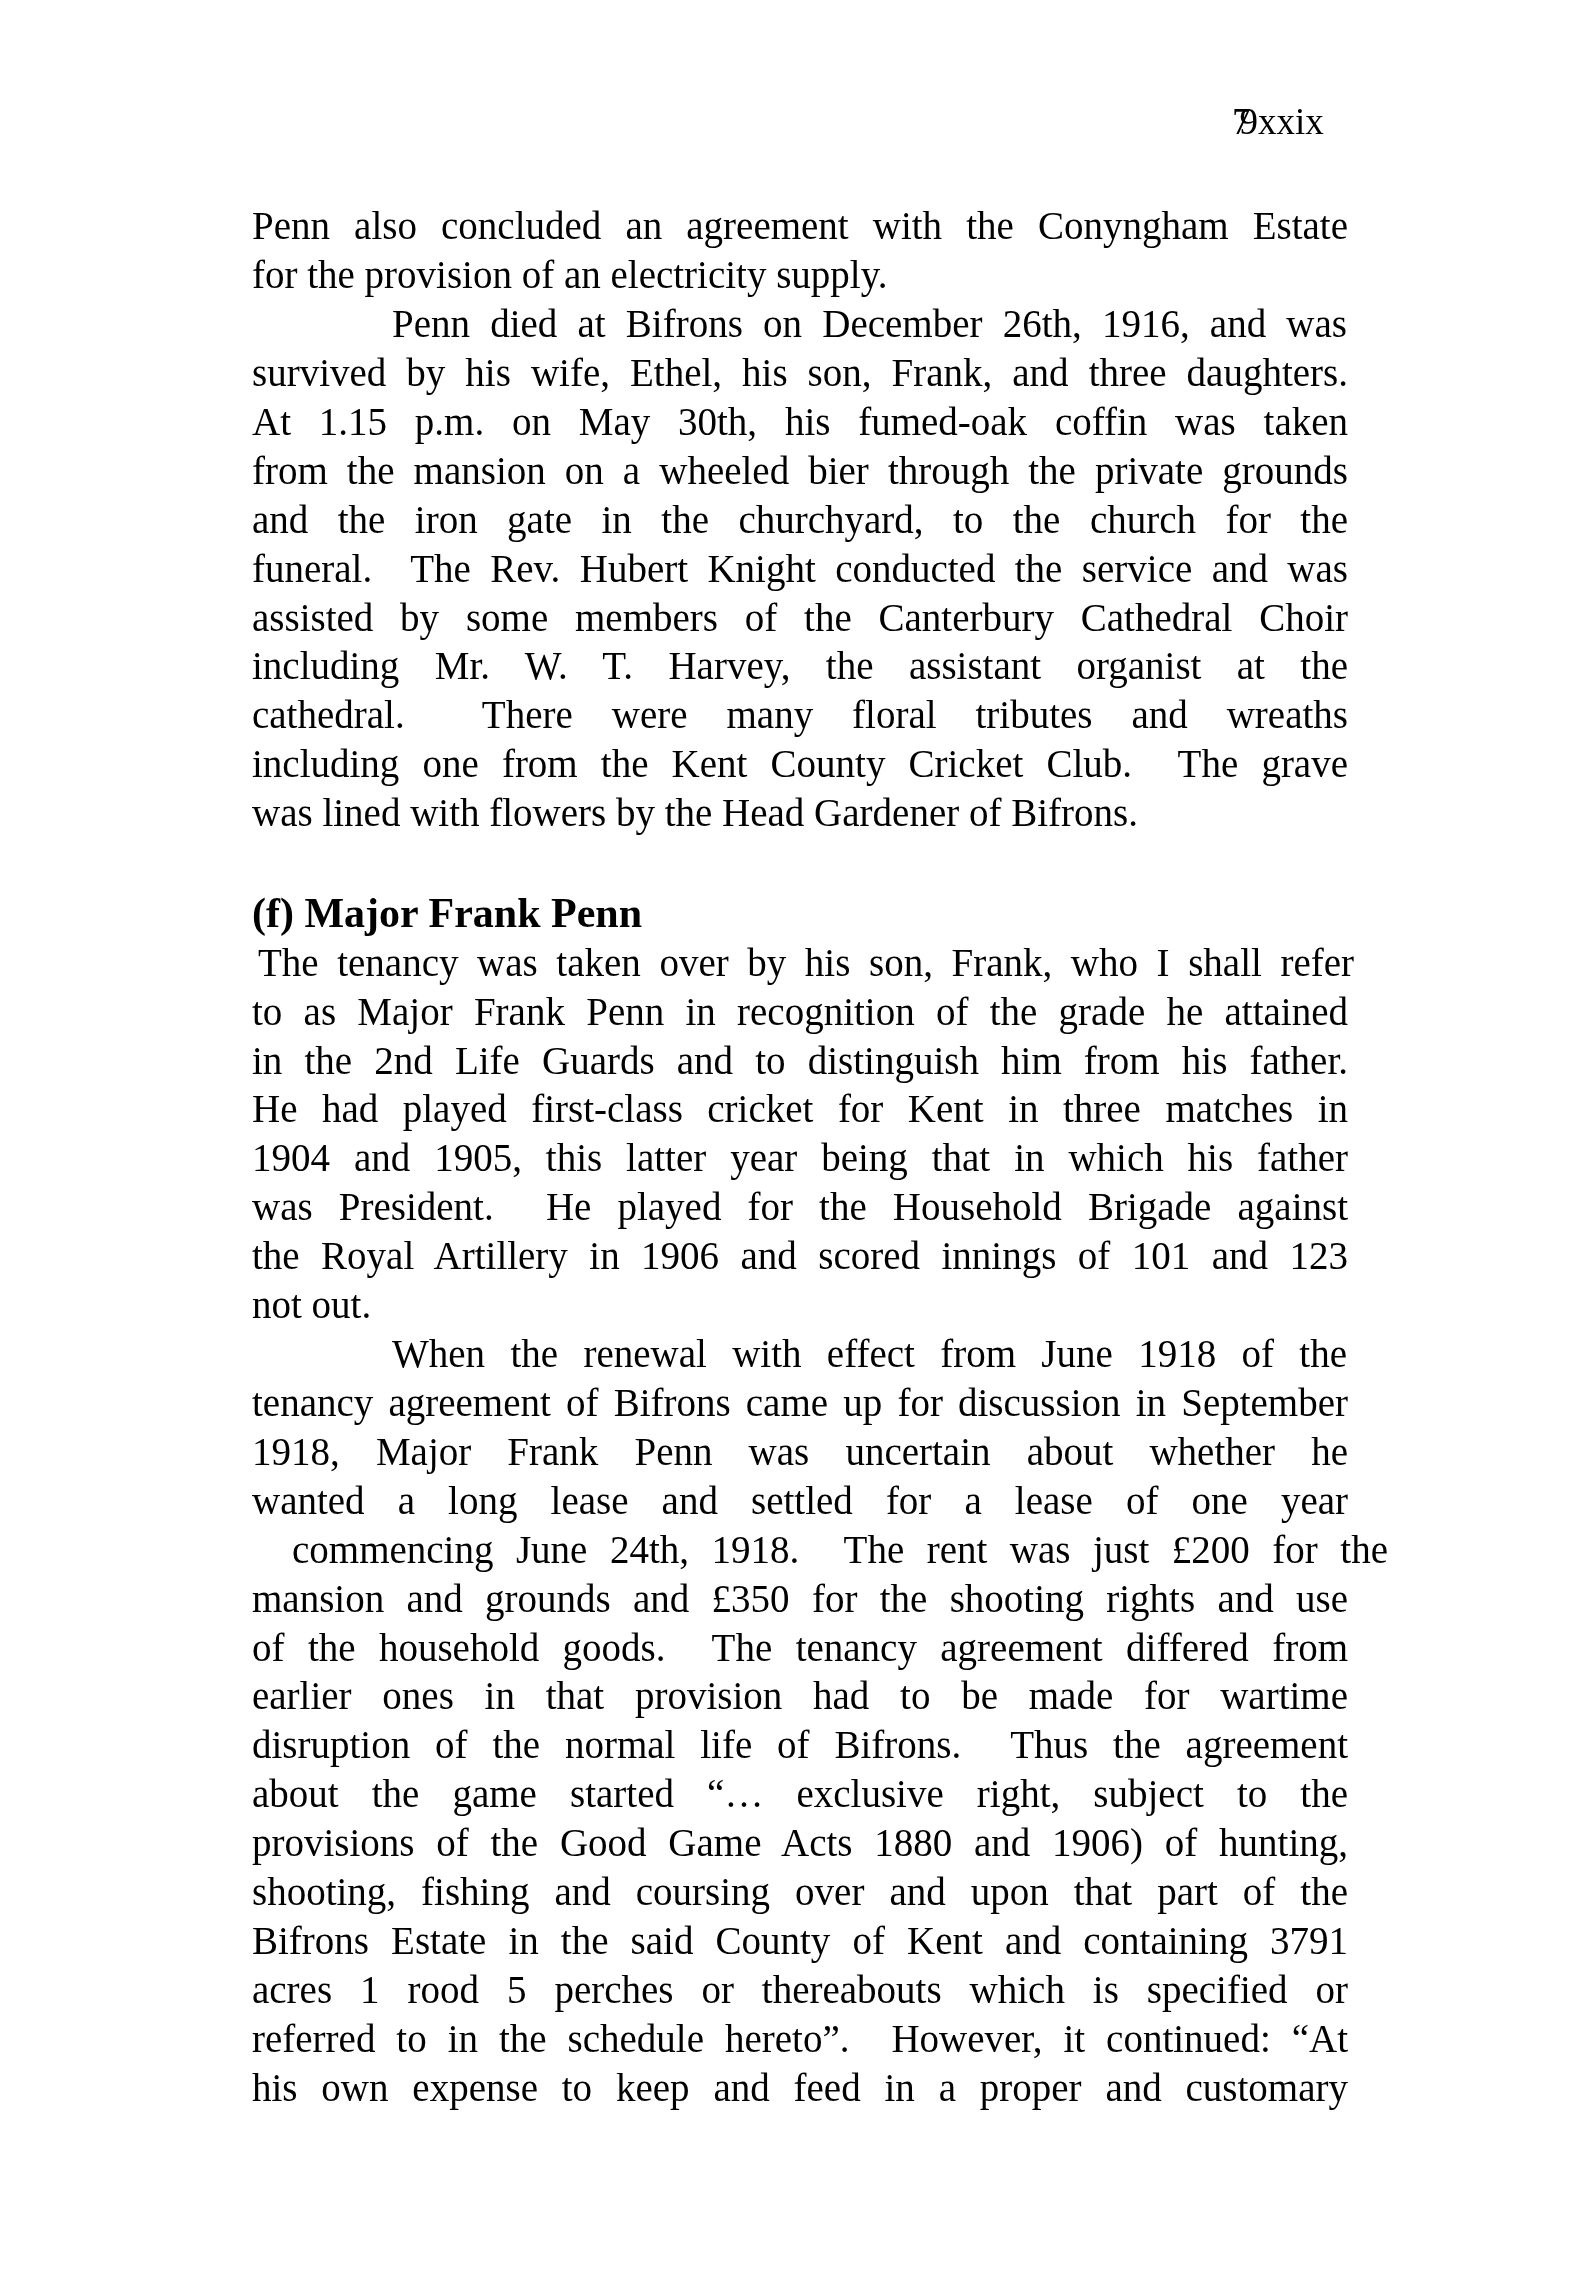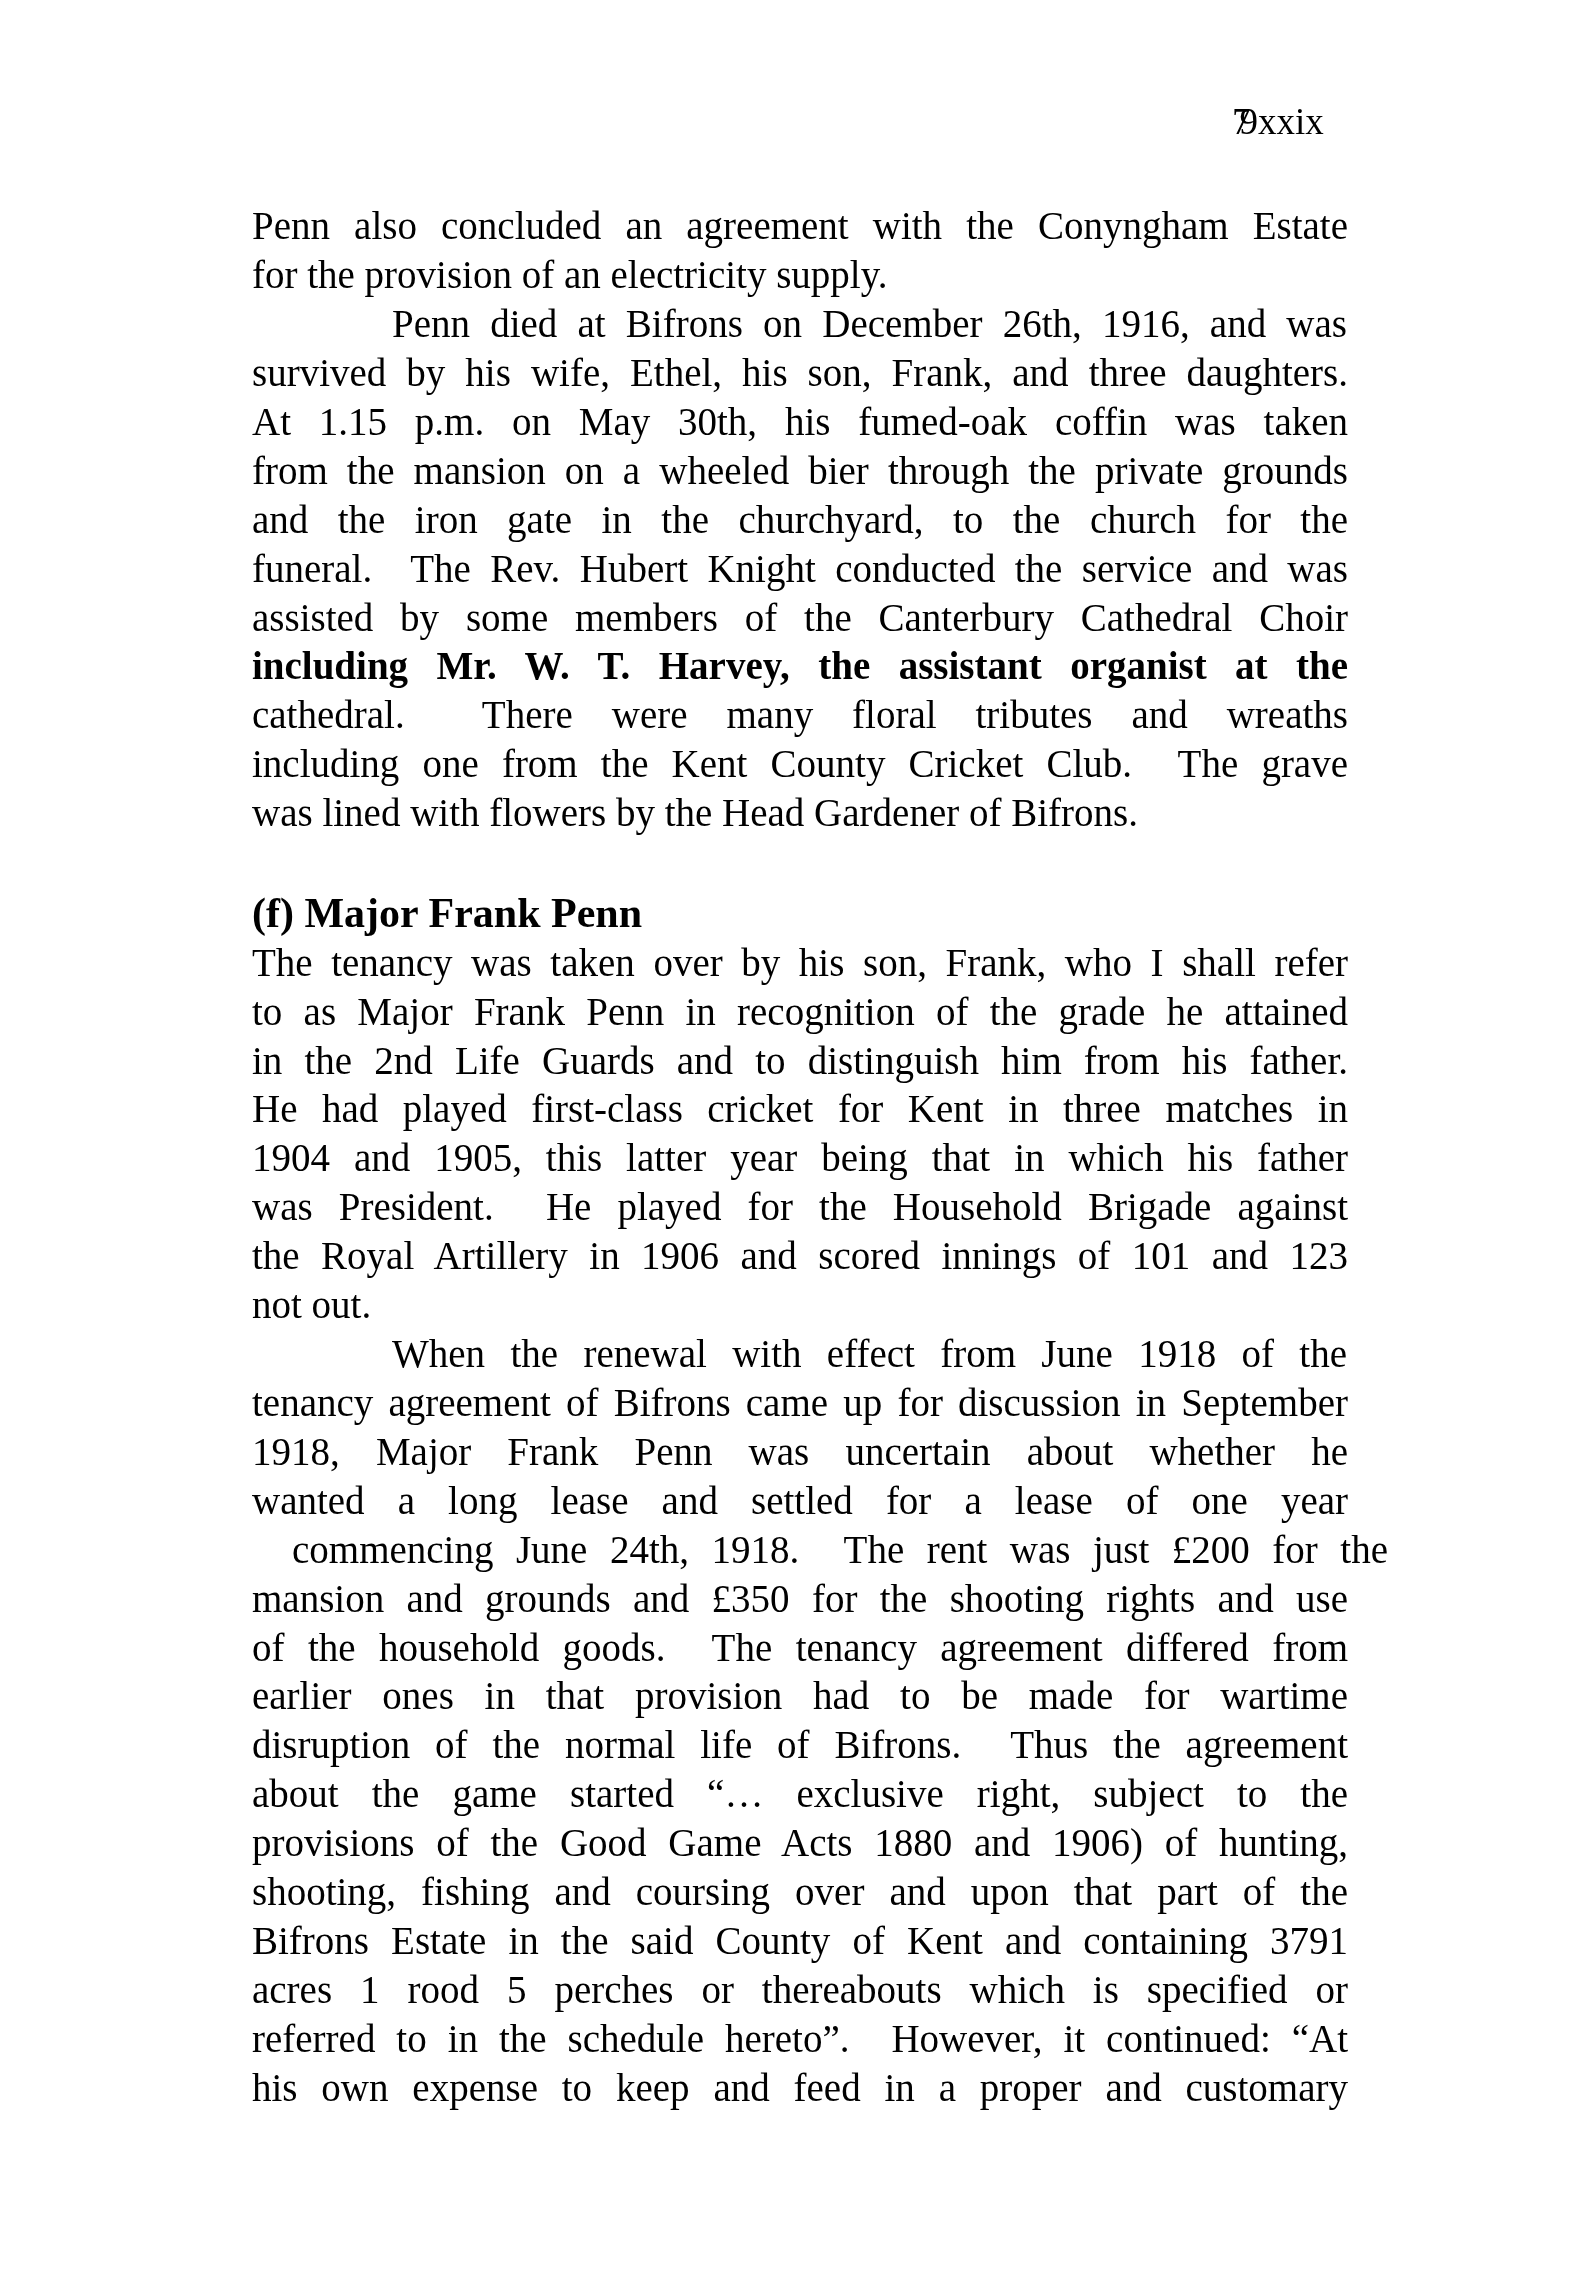--- a/index.html
+++ b/index.html
@@ -25,25 +25,25 @@
 <div id="text-body">
     <div class="line" style="top: 201px;"><span style="white-space: pre;">Penn also concluded an agreement with the Conyngham Estate</span></div>
     <div class="line left" style="top: 250px;">for the provision of an electricity supply.</div>
     <div class="line indent" style="top: 299px;"><span style="white-space: pre;">Penn died at Bifrons on December 26th, 1916, and was</span></div>
     <div class="line" style="top: 348px;"><span style="white-space: pre;">survived by his wife, Ethel, his son, Frank, and three daughters.</span></div>
     <div class="line" style="top: 397px;"><span style="white-space: pre;">At 1.15 p.m. on May 30th, his fumed-oak coffin was taken</span></div>
     <div class="line" style="top: 446px;"><span style="white-space: pre;">from the mansion on a wheeled bier through the private grounds</span></div>
     <div class="line" style="top: 495px;"><span style="white-space: pre;">and the iron gate in the churchyard, to the church for the</span></div>
     <div class="line" style="top: 544px;"><span style="white-space: pre;">funeral.  The Rev. Hubert Knight conducted the service and was</span></div>
     <div class="line" style="top: 593px;"><span style="white-space: pre;">assisted by some members of the Canterbury Cathedral Choir</span></div>
-    <div class="line" style="top: 641px;"><span style="white-space: pre; font-weight: bold;">including Mr. W. T. Harvey, the assistant organist at the</span></div>
+    <div class="line" style="top: 641px;"><span style="white-space: pre;">including Mr. W. T. Harvey, the assistant organist at the</span></div>
     <div class="line" style="top: 690px;"><span style="white-space: pre;">cathedral.  There were many floral tributes and wreaths</span></div>
     <div class="line" style="top: 739px;"><span style="white-space: pre;">including one from the Kent County Cricket Club.  The grave</span></div>
     <div class="line left" style="top: 788px;">was lined with flowers by the Head Gardener of Bifrons.</div>
-    <div class="line" style="top: 938px;"><span style="white-space: pre;">The tenancy was taken over by his son, Frank, who I shall refer</span></div>
+    <div class="line" style="top: 938px; margin-left: 6px;"><span style="white-space: pre;">The tenancy was taken over by his son, Frank, who I shall refer</span></div>
     <div class="line" style="top: 987px;"><span style="white-space: pre;">to as Major Frank Penn in recognition of the grade he attained</span></div>
     <div class="line" style="top: 1036px;"><span style="white-space: pre;">in the 2nd Life Guards and to distinguish him from his father.</span></div>
     <div class="line" style="top: 1084px;"><span style="white-space: pre;">He had played first-class cricket for Kent in three matches in</span></div>
     <div class="line" style="top: 1133px;"><span style="white-space: pre;">1904 and 1905, this latter year being that in which his father</span></div>
     <div class="line" style="top: 1182px;"><span style="white-space: pre;">was President.  He played for the Household Brigade against</span></div>
     <div class="line" style="top: 1231px;"><span style="white-space: pre;">the Royal Artillery in 1906 and scored innings of 101 and 123</span></div>
     <div class="line left" style="top: 1280px;">not out.</div>
     <div class="line indent" style="top: 1329px;"><span style="white-space: pre;">When the renewal with effect from June 1918 of the</span></div>
     <div class="line" style="top: 1378px;"><span style="white-space: pre;">tenancy agreement of Bifrons came up for discussion in September</span></div>
     <div class="line" style="top: 1427px;"><span style="white-space: pre;">1918, Major Frank Penn was uncertain about whether he</span></div>

